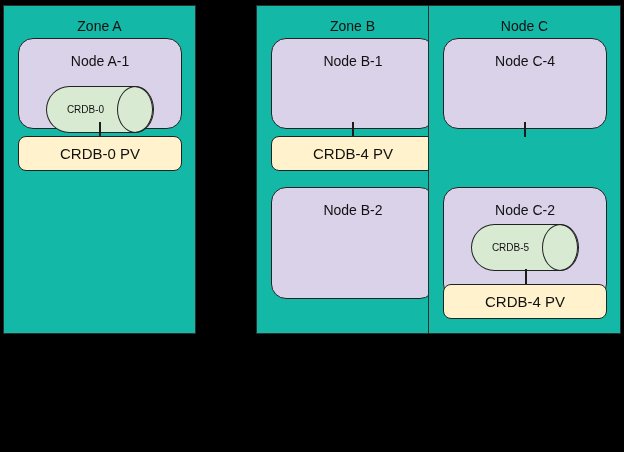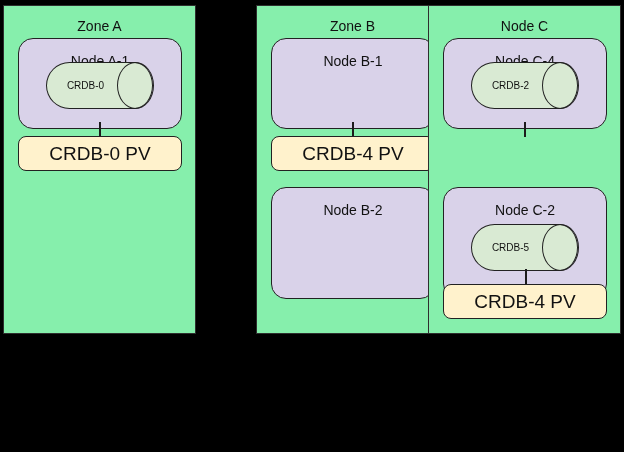--- a/index.html
+++ b/index.html
@@ -9,21 +9,21 @@
     position: relative;
     font-family: "Liberation Sans", sans-serif;
     color: #111;
     overflow: hidden;
   }
   .canvas { position: absolute; left: 0; top: 0; width: 624px; height: 452px; background: #000; }
 
   .zone {
     position: absolute; top: 5px;
     width: 193px; height: 329px;
-    background: #86efac;
+    background: #14b8a6;
     border: 1px solid #2e2e2e;
   }
   .zone-a { left: 3px; }
   .zone-b { left: 216px; margin-left: 40px; }
   .zone-c { left: 428px; }
 
   .zone-title {
     position: absolute; top: 12px; left: 0; width: 100%;
     text-align: center;
     font-size: 14px; line-height: 16px;
@@ -44,21 +44,21 @@
   }
 
   .cylinder {
     position: absolute; left: 42px; width: 107px; height: 47px;
     background: #d9ead3;
     border: 1.5px solid #222;
     border-radius: 23.5px 18.5px 18.5px 23.5px / 23.5px 23.5px 23.5px 23.5px;
     display: flex; align-items: center; justify-content: center;
     padding-right: 28px;
   }
-  .cyl1 { top: 56px; align-items: center; }
+  .cyl1 { top: 80px; align-items: center; }
   .cyl2 { top: 218px; }
   .cyl-cap {
     position: absolute; right: -1.5px; top: -1.5px;
     width: 37px; height: 47px;
     border: 1.5px solid #222;
     border-radius: 50%;
     background: transparent;
   }
   .cyl-label { font-size: 10px; line-height: 12px; }
 
@@ -68,21 +68,21 @@
 
   .pv {
     position: absolute; left: 14px; width: 164px; height: 35px;
     background: #fff2cc;
     border: 1px solid #222;
     border-radius: 8px;
     display: flex; align-items: center; justify-content: center;
   }
   .pv1 { top: 130px; }
   .pv2 { top: 278px; }
-  .pv-label { font-size: 19px; line-height: 17px; }
+  .pv-label { font-size: 15px; line-height: 17px; }
 </style>
 </head>
 <body>
 
 <div class="canvas">
 
   <div class="zone zone-a">
     <div class="zone-title">Zone A</div>
     <div class="node node1">
       <div class="node-label">Node A-1</div>
@@ -109,24 +109,20 @@
     <div class="node node2">
       <div class="node-label">Node B-2</div>
     </div>
   </div>
 
   <div class="zone zone-c">
     <div class="zone-title">Node C</div>
     <div class="node node1">
       <div class="node-label">Node C-4</div>
     </div>
-    <div class="cylinder cyl1">
-      <span class="cyl-cap"></span>
-      <span class="cyl-label">CRDB-2</span>
-    </div>
     <div class="connector conn1"></div>
     <div class="node node2">
       <div class="node-label">Node C-2</div>
     </div>
     <div class="cylinder cyl2">
       <span class="cyl-cap"></span>
       <span class="cyl-label">CRDB-5</span>
     </div>
     <div class="connector conn2"></div>
     <div class="pv pv2">

